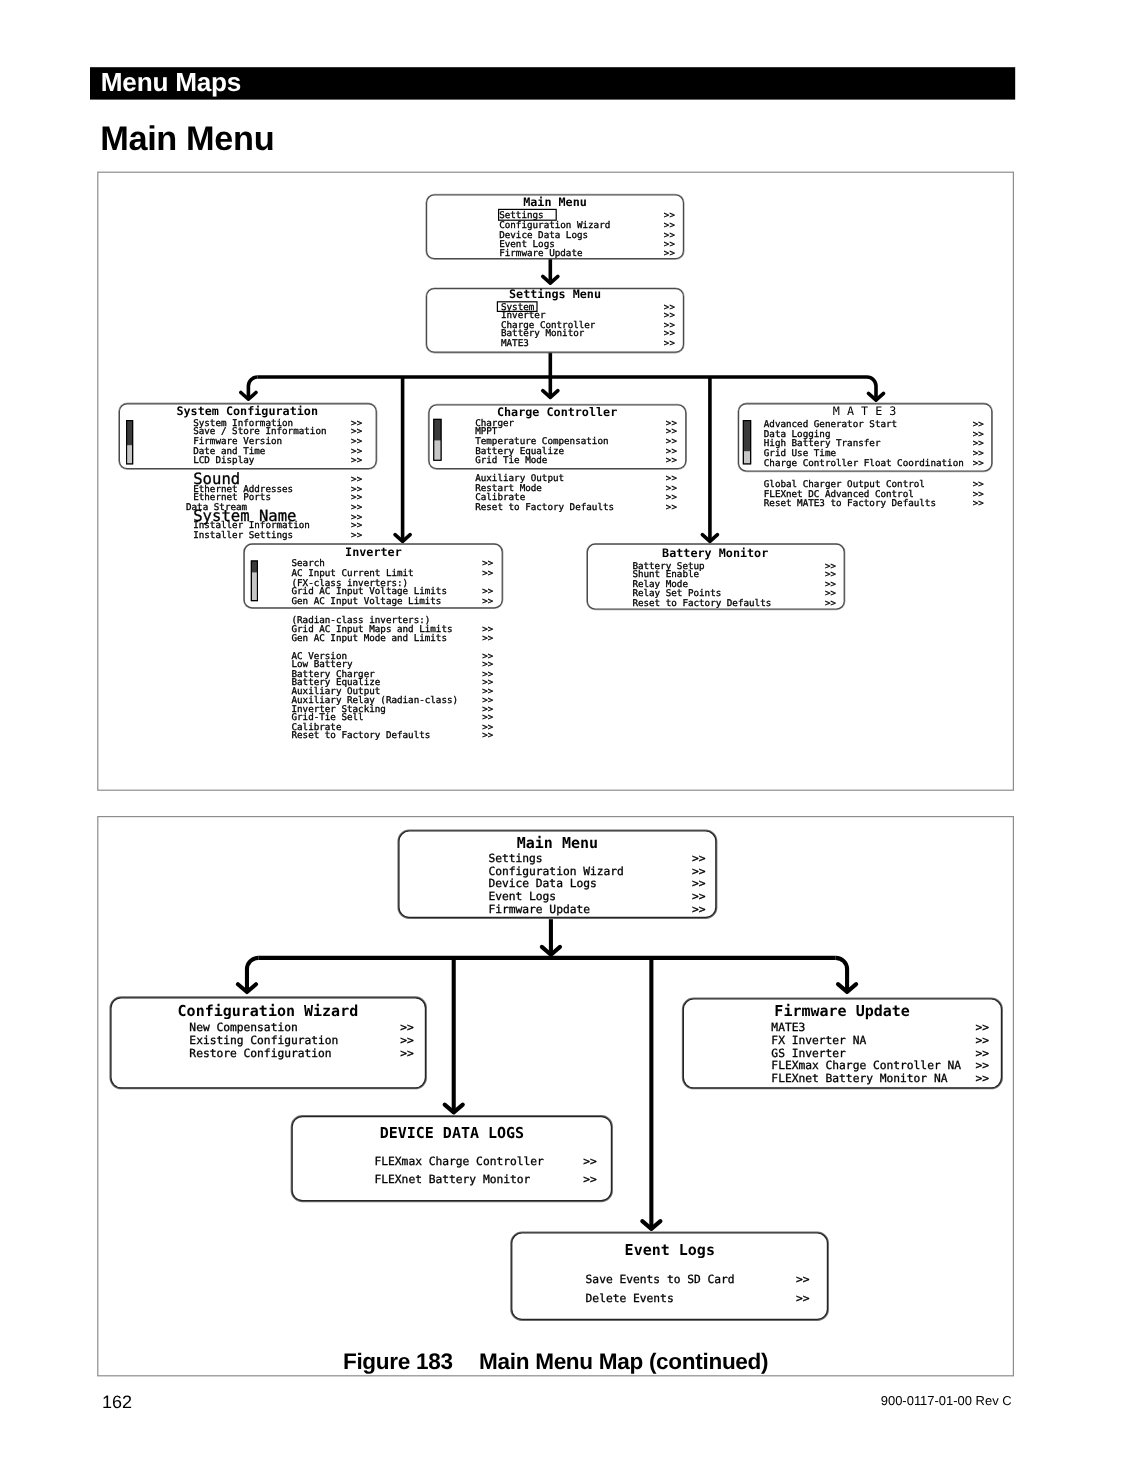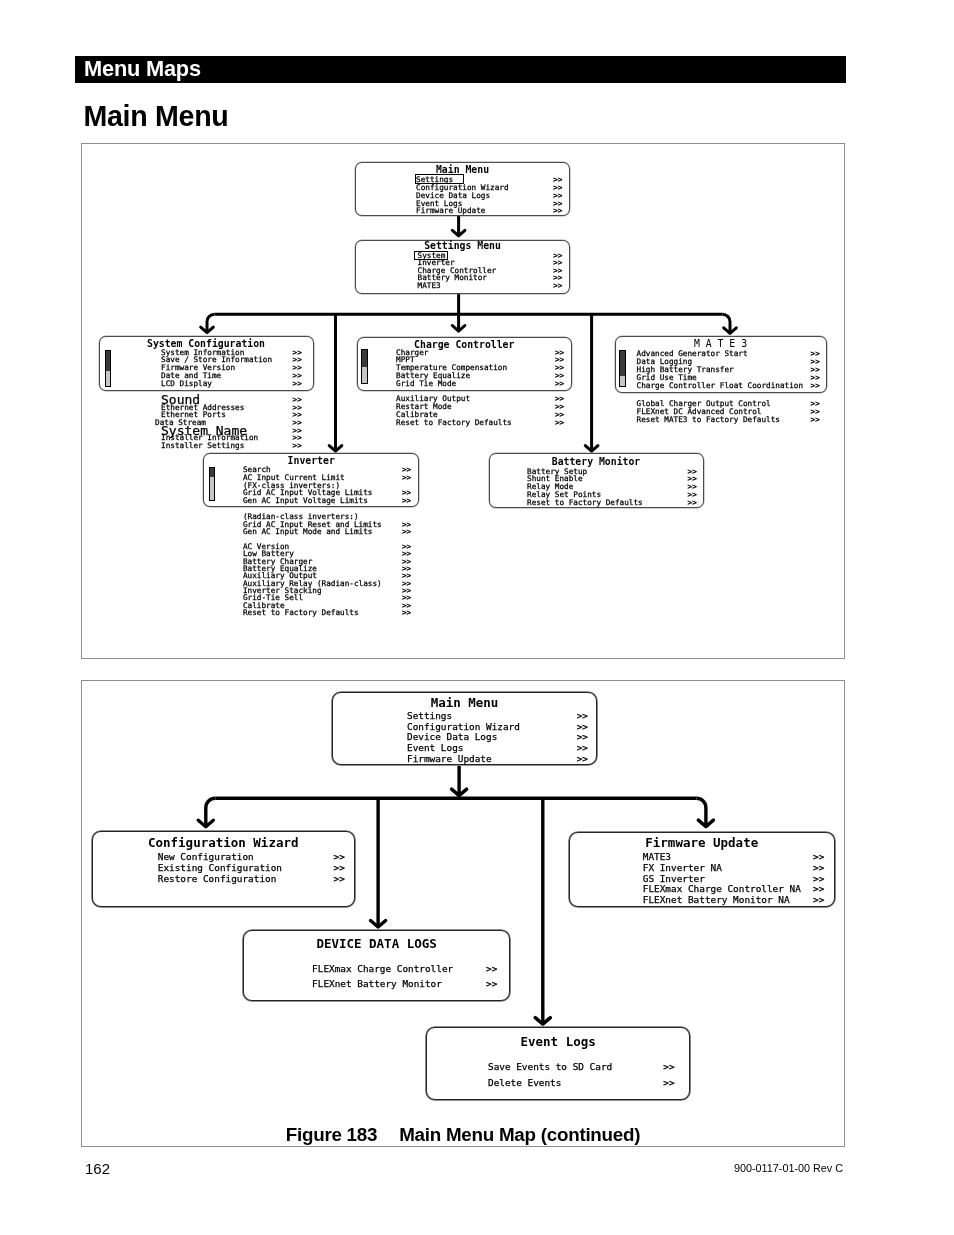--- a/index.html
+++ b/index.html
@@ -178,21 +178,21 @@
       <div class="lcd" style="left:242.9px;top:466.3px;font-size:7.7px;line-height:7.7px;">Search</div>
       <div class="lcd" style="left:401.9px;top:466.3px;font-size:7.7px;line-height:7.7px;">&gt;&gt;</div>
       <div class="lcd" style="left:242.9px;top:474.03000000000003px;font-size:7.7px;line-height:7.7px;">AC Input Current Limit</div>
       <div class="lcd" style="left:401.9px;top:474.03000000000003px;font-size:7.7px;line-height:7.7px;">&gt;&gt;</div>
       <div class="lcd" style="left:242.9px;top:481.76px;font-size:7.7px;line-height:7.7px;">(FX-class inverters:)</div>
       <div class="lcd" style="left:242.9px;top:489.49px;font-size:7.7px;line-height:7.7px;">Grid AC Input Voltage Limits</div>
       <div class="lcd" style="left:401.9px;top:489.49px;font-size:7.7px;line-height:7.7px;">&gt;&gt;</div>
       <div class="lcd" style="left:242.9px;top:497.22px;font-size:7.7px;line-height:7.7px;">Gen AC Input Voltage Limits</div>
       <div class="lcd" style="left:401.9px;top:497.22px;font-size:7.7px;line-height:7.7px;">&gt;&gt;</div>
       <div class="lcd" style="left:242.9px;top:513.4px;font-size:7.7px;line-height:7.7px;">(Radian-class inverters:)</div>
-      <div class="lcd" style="left:242.9px;top:520.77px;font-size:7.7px;line-height:7.7px;">Grid AC Input Reset and Limits</div>
+      <div class="lcd" style="left:242.9px;top:520.77px;font-size:7.7px;line-height:7.7px;">Grid AC Input Maps and Limits</div>
       <div class="lcd" style="left:401.9px;top:520.77px;font-size:7.7px;line-height:7.7px;">&gt;&gt;</div>
       <div class="lcd" style="left:242.9px;top:528.14px;font-size:7.7px;line-height:7.7px;">Gen AC Input Mode and Limits</div>
       <div class="lcd" style="left:401.9px;top:528.14px;font-size:7.7px;line-height:7.7px;">&gt;&gt;</div>
       <div class="lcd" style="left:242.9px;top:542.88px;font-size:7.7px;line-height:7.7px;">AC Version</div>
       <div class="lcd" style="left:401.9px;top:542.88px;font-size:7.7px;line-height:7.7px;">&gt;&gt;</div>
       <div class="lcd" style="left:242.9px;top:550.25px;font-size:7.7px;line-height:7.7px;">Low Battery</div>
       <div class="lcd" style="left:401.9px;top:550.25px;font-size:7.7px;line-height:7.7px;">&gt;&gt;</div>
       <div class="lcd" style="left:242.9px;top:557.62px;font-size:7.7px;line-height:7.7px;">Battery Charger</div>
       <div class="lcd" style="left:401.9px;top:557.62px;font-size:7.7px;line-height:7.7px;">&gt;&gt;</div>
       <div class="lcd" style="left:242.9px;top:564.99px;font-size:7.7px;line-height:7.7px;">Battery Equalize</div>
@@ -255,21 +255,21 @@
       <div class="lcd" style="left:407px;top:721.7px;font-size:9.4px;line-height:9.4px;">Configuration Wizard</div>
       <div class="lcd" style="left:576.7px;top:721.7px;font-size:9.4px;line-height:9.4px;">&gt;&gt;</div>
       <div class="lcd" style="left:407px;top:732.4px;font-size:9.4px;line-height:9.4px;">Device Data Logs</div>
       <div class="lcd" style="left:576.7px;top:732.4px;font-size:9.4px;line-height:9.4px;">&gt;&gt;</div>
       <div class="lcd" style="left:407px;top:743.1px;font-size:9.4px;line-height:9.4px;">Event Logs</div>
       <div class="lcd" style="left:576.7px;top:743.1px;font-size:9.4px;line-height:9.4px;">&gt;&gt;</div>
       <div class="lcd" style="left:407px;top:753.8px;font-size:9.4px;line-height:9.4px;">Firmware Update</div>
       <div class="lcd" style="left:576.7px;top:753.8px;font-size:9.4px;line-height:9.4px;">&gt;&gt;</div>
       <div class="panel big" style="left:91.5px;top:831px;width:263.5px;height:76px;"></div>
       <div class="lcd-title" style="left:91.5px;top:836.5px;width:263.5px;font-size:12.5px;line-height:12.5px;font-weight:bold;">Configuration Wizard</div>
-      <div class="lcd" style="left:157.8px;top:852.2px;font-size:9.4px;line-height:9.4px;">New Configuration</div>
+      <div class="lcd" style="left:157.8px;top:852.2px;font-size:9.4px;line-height:9.4px;">New Compensation</div>
       <div class="lcd" style="left:333.5px;top:852.2px;font-size:9.4px;line-height:9.4px;">&gt;&gt;</div>
       <div class="lcd" style="left:157.8px;top:863px;font-size:9.4px;line-height:9.4px;">Existing Configuration</div>
       <div class="lcd" style="left:333.5px;top:863px;font-size:9.4px;line-height:9.4px;">&gt;&gt;</div>
       <div class="lcd" style="left:157.8px;top:873.8000000000001px;font-size:9.4px;line-height:9.4px;">Restore Configuration</div>
       <div class="lcd" style="left:333.5px;top:873.8000000000001px;font-size:9.4px;line-height:9.4px;">&gt;&gt;</div>
       <div class="panel big" style="left:568.5px;top:831.5px;width:266.5px;height:75px;"></div>
       <div class="lcd-title" style="left:568.5px;top:836.5px;width:266.5px;font-size:12.5px;line-height:12.5px;font-weight:bold;">Firmware Update</div>
       <div class="lcd" style="left:642.8px;top:852.2px;font-size:9.4px;line-height:9.4px;">MATE3</div>
       <div class="lcd" style="left:813px;top:852.2px;font-size:9.4px;line-height:9.4px;">&gt;&gt;</div>
       <div class="lcd" style="left:642.8px;top:862.95px;font-size:9.4px;line-height:9.4px;">FX Inverter NA</div>

